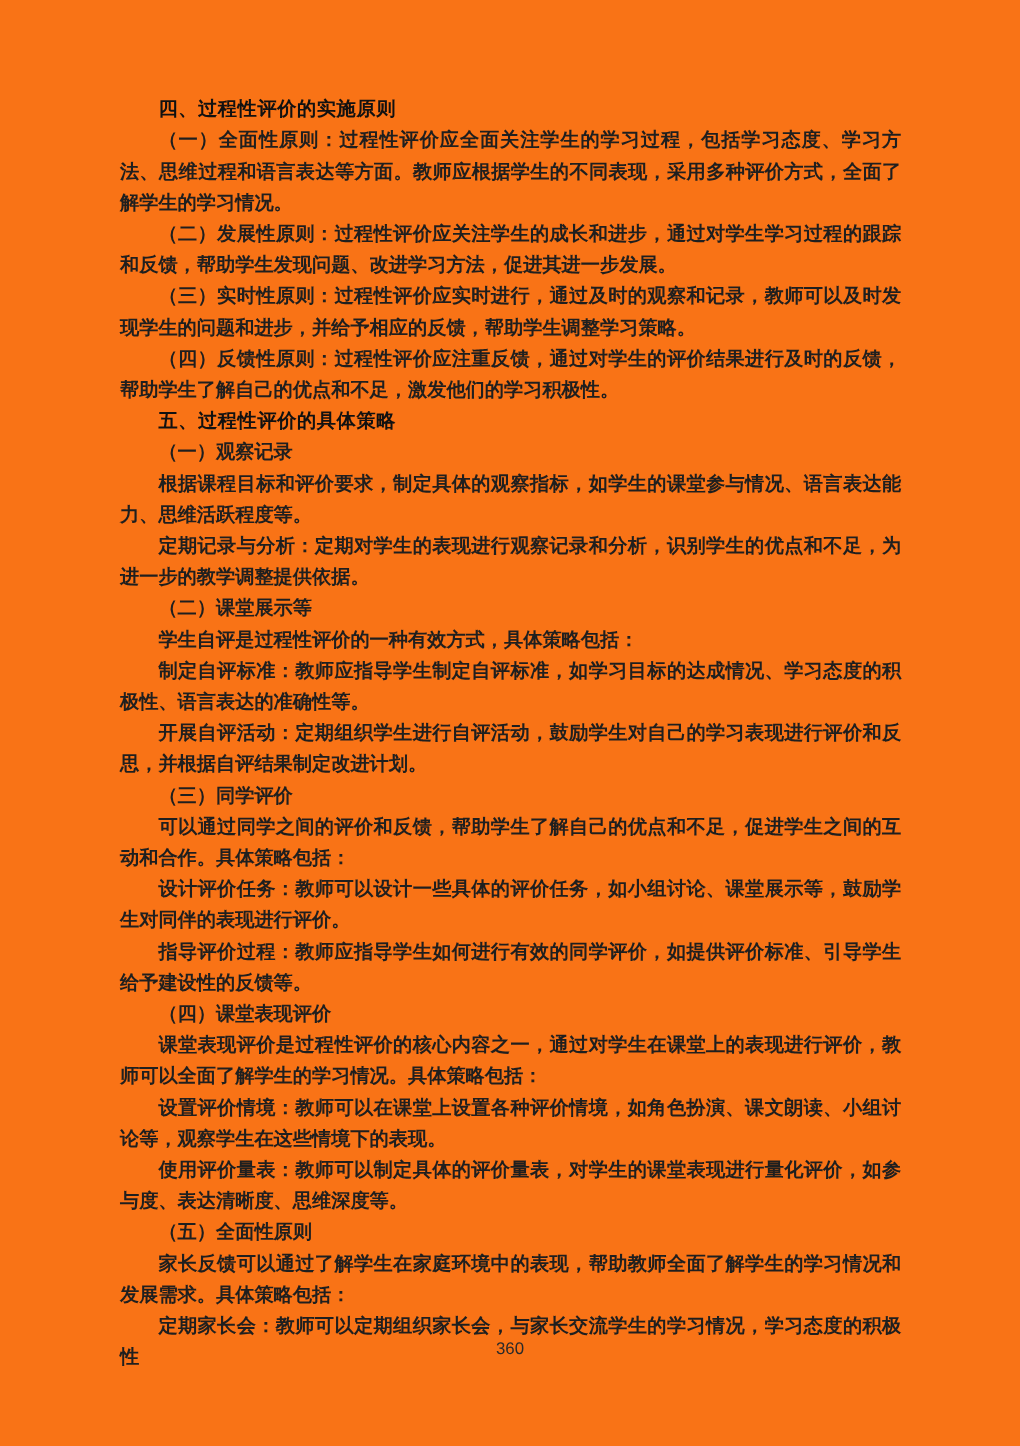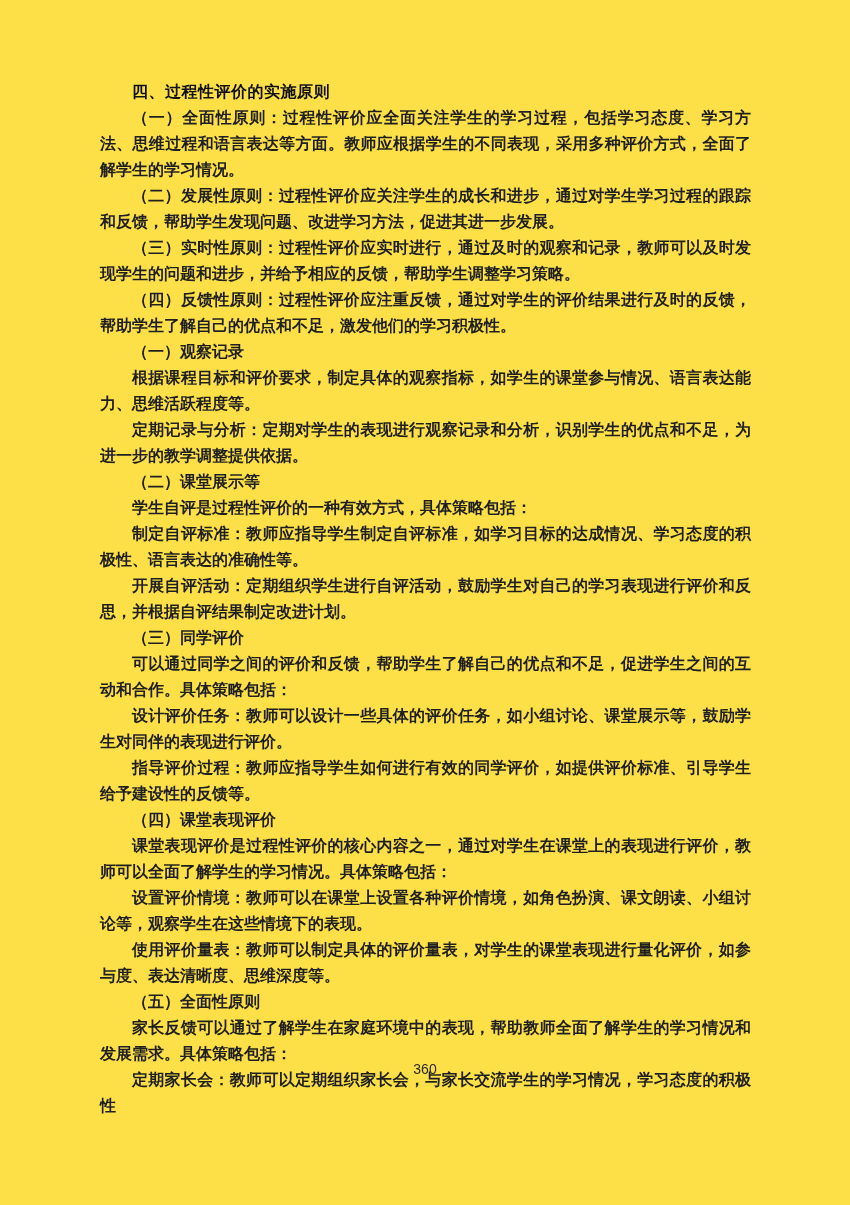--- a/index.html
+++ b/index.html
@@ -4,21 +4,21 @@
 <style>
   html, body {
     margin: 0;
     padding: 0;
     background: #ffffff;
   }
   .page {
     position: relative;
     width: 850px;
     height: 1205px;
-    background: #fde047;
+    background: #f97316;
     overflow: hidden;
     font-family: "Liberation Serif", "DejaVu Serif", serif;
   }
   .doc-body {
     position: absolute;
     left: 100px;
     top: 79px;
     width: 651px;
     color: #1f1f1f;
     font-size: 16px;
@@ -35,39 +35,40 @@
   .doc-body p.heading {
     font-weight: bold;
     color: #111111;
     font-family: "Liberation Sans", "DejaVu Sans", sans-serif;
     font-size: 16px;
     letter-spacing: 0.5px;
   }
   .page-footer {
     position: absolute;
     left: 0;
-    top: 1060px;
+    top: 1114px;
     width: 100%;
     text-align: center;
     font-family: "Liberation Sans", "DejaVu Sans", sans-serif;
     font-size: 14px;
     color: #2a2a2a;
     line-height: 18px;
   }
 </style>
 </head>
 <body>
 
 <div class="page">
   <div class="doc-body">
       <p class="heading">四、过程性评价的实施原则</p>
       <p class="paragraph">（一）全面性原则：过程性评价应全面关注学生的学习过程，包括学习态度、学习方法、思维过程和语言表达等方面。教师应根据学生的不同表现，采用多种评价方式，全面了解学生的学习情况。</p>
       <p class="paragraph">（二）发展性原则：过程性评价应关注学生的成长和进步，通过对学生学习过程的跟踪和反馈，帮助学生发现问题、改进学习方法，促进其进一步发展。</p>
       <p class="paragraph">（三）实时性原则：过程性评价应实时进行，通过及时的观察和记录，教师可以及时发现学生的问题和进步，并给予相应的反馈，帮助学生调整学习策略。</p>
       <p class="paragraph">（四）反馈性原则：过程性评价应注重反馈，通过对学生的评价结果进行及时的反馈，帮助学生了解自己的优点和不足，激发他们的学习积极性。</p>
+      <p class="heading">五、过程性评价的具体策略</p>
       <p class="paragraph">（一）观察记录</p>
       <p class="paragraph">根据课程目标和评价要求，制定具体的观察指标，如学生的课堂参与情况、语言表达能力、思维活跃程度等。</p>
       <p class="paragraph">定期记录与分析：定期对学生的表现进行观察记录和分析，识别学生的优点和不足，为进一步的教学调整提供依据。</p>
       <p class="paragraph">（二）课堂展示等</p>
       <p class="paragraph">学生自评是过程性评价的一种有效方式，具体策略包括：</p>
       <p class="paragraph">制定自评标准：教师应指导学生制定自评标准，如学习目标的达成情况、学习态度的积极性、语言表达的准确性等。</p>
       <p class="paragraph">开展自评活动：定期组织学生进行自评活动，鼓励学生对自己的学习表现进行评价和反思，并根据自评结果制定改进计划。</p>
       <p class="paragraph">（三）同学评价</p>
       <p class="paragraph">可以通过同学之间的评价和反馈，帮助学生了解自己的优点和不足，促进学生之间的互动和合作。具体策略包括：</p>
       <p class="paragraph">设计评价任务：教师可以设计一些具体的评价任务，如小组讨论、课堂展示等，鼓励学生对同伴的表现进行评价。</p>

